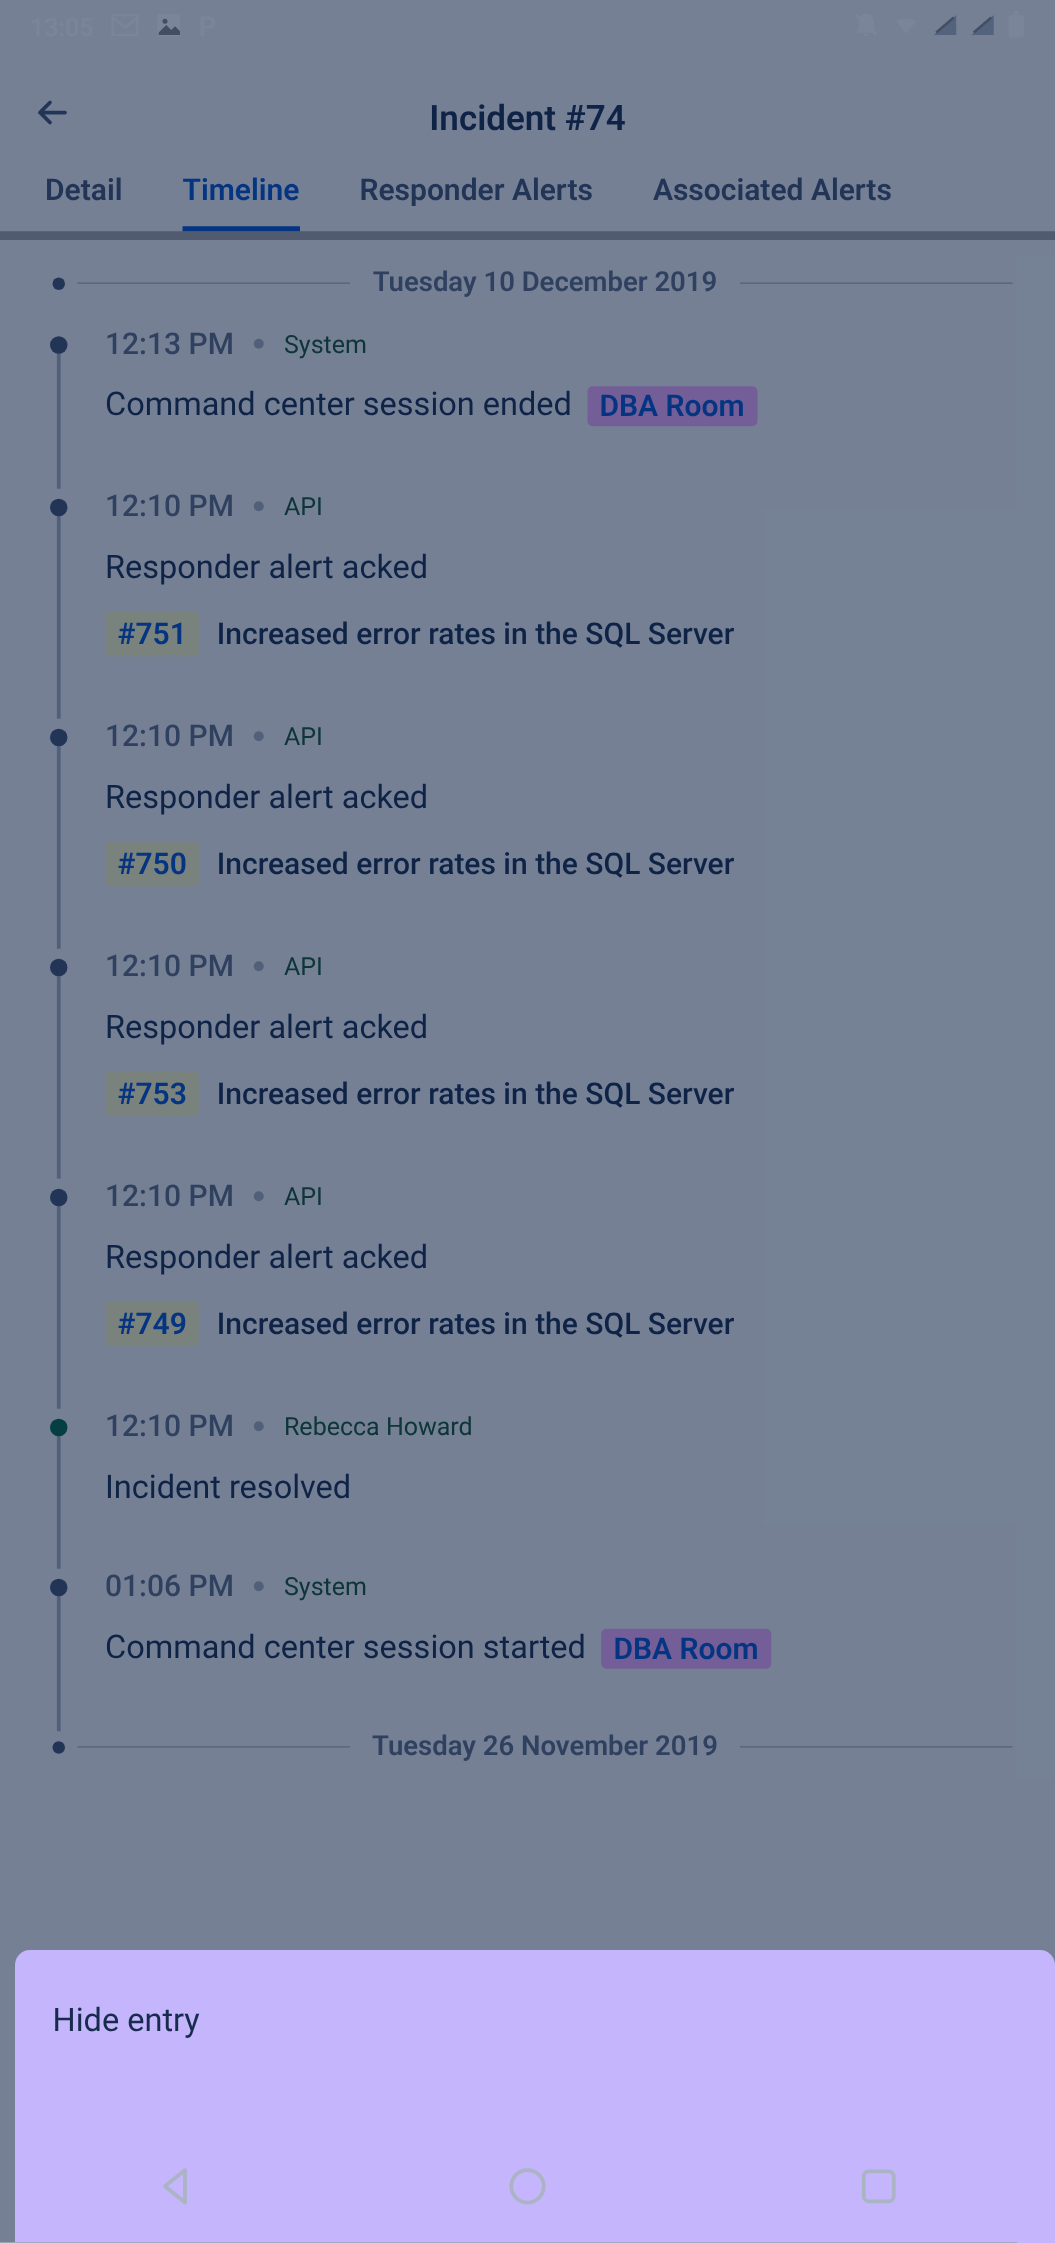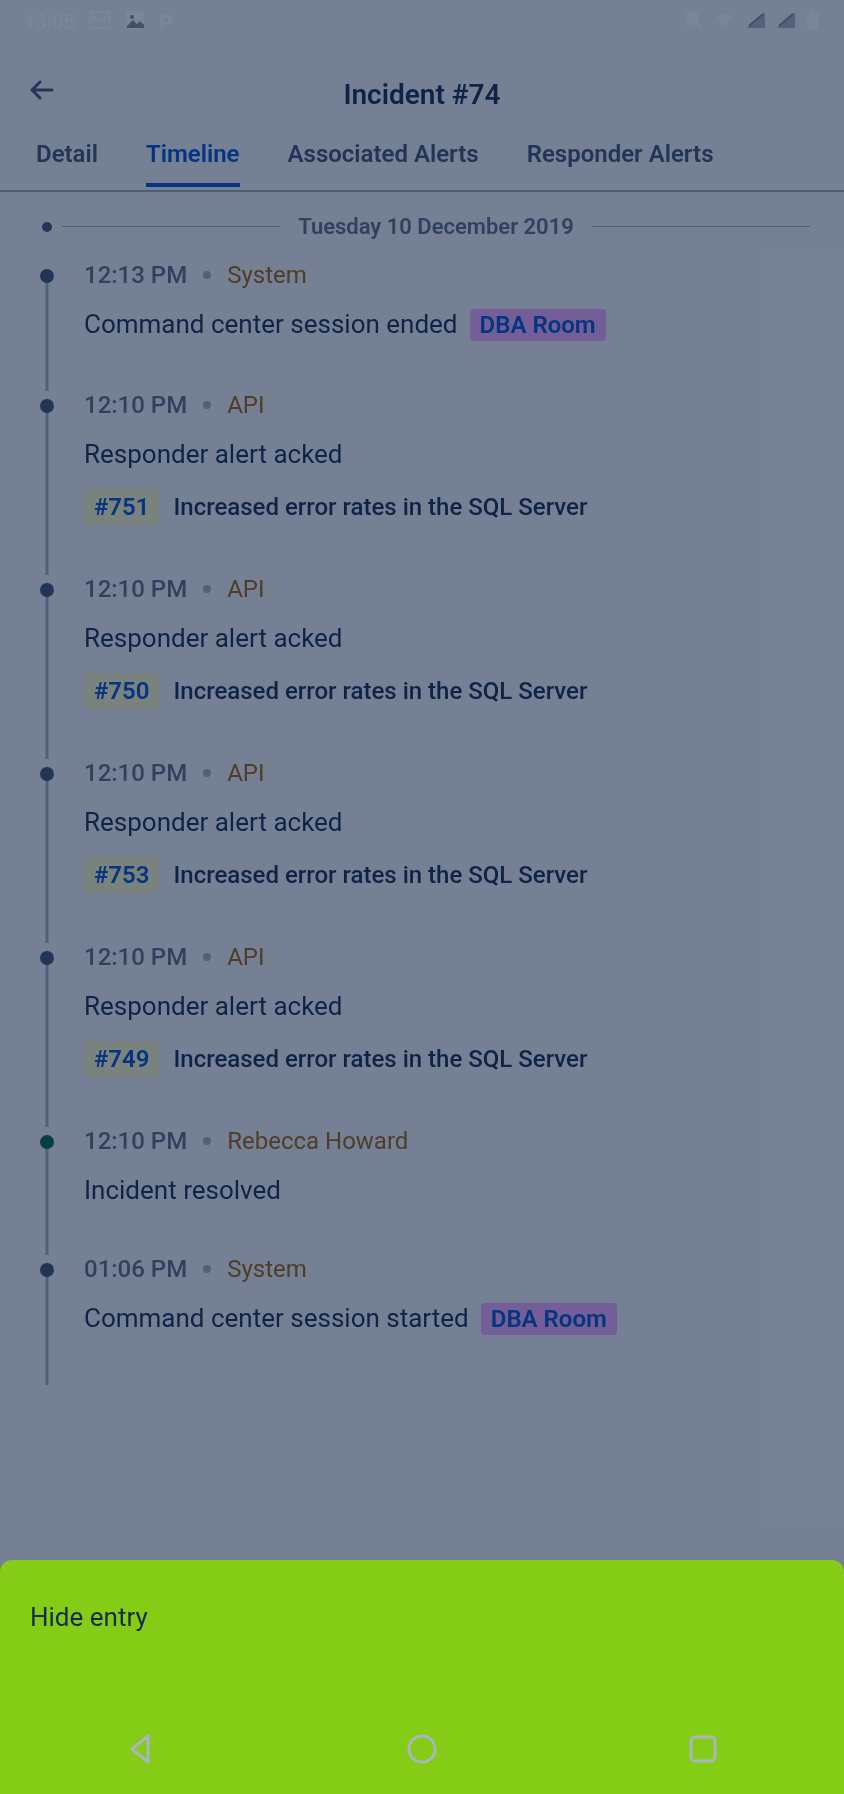--- a/index.html
+++ b/index.html
@@ -53,21 +53,21 @@
       left: 50%;
       transform: translateX(-50%);
       font-size: 28px;
       font-weight: 600;
       color: #172b4d;
     }
     .tabs {
       display: flex;
       gap: 48px;
       padding: 0 36px;
-      border-bottom: 2px solid #a3a3a3;
+      border-bottom: 7px solid #a3a3a3;
       height: 58px;
       align-items: center;
     }
     .tab {
       font-size: 24px;
       font-weight: 600;
       color: #42526e;
       padding-bottom: 16px;
       position: relative;
     }
@@ -161,22 +161,22 @@
       font-weight: 500;
       color: #5e6c84;
     }
     .meta-dot {
       width: 8px;
       height: 8px;
       background: #a5adba;
       border-radius: 50%;
     }
     .item-actor {
-      font-size: 24px;
-      color: #a16207;
+      font-size: 20px;
+      color: #14532d;
     }
     .item-desc {
       font-size: 26px;
       color: #172b4d;
       display: flex;
       flex-wrap: wrap;
       gap: 12px;
       margin-bottom: 20px;
     }
     .item-desc:last-child { margin-bottom: 0; }
@@ -204,24 +204,24 @@
       font-weight: 600;
     }
     .overlay {
       position: absolute;
       inset: 0;
       background: rgba(9, 30, 66, 0.54);
       z-index: 10;
     }
     .bottom-sheet {
       position: absolute;
-      left: 0;
+      left: 12px;
       right: 0;
       bottom: 0;
-      background: #84cc16;
+      background: #c4b5fd;
       z-index: 20;
       border-radius: 12px 12px 0 0;
       padding-bottom: 120px;
     }
     .sheet-item {
       padding: 42px 30px;
       font-size: 26px;
       color: #172b4d;
     }
     .nav-bar {
@@ -301,22 +301,22 @@
     <svg width="36" height="36" viewBox="0 0 36 36">
         <path d="M28 18 L8 18 M8 18 L16 10 M8 18 L16 26" stroke="#42526e" stroke-width="3" fill="none" stroke-linecap="round" stroke-linejoin="round"></path>
       </svg>
   </span>
   <span class="header-title">Incident #74</span>
 </div>
 
 <div class="tabs">
   <div class="tab">Detail</div>
   <div class="tab active">Timeline</div>
+  <div class="tab">Responder Alerts</div>
   <div class="tab">Associated Alerts</div>
-  <div class="tab">Responder Alerts</div>
 </div>
 
 <div class="timeline-container">
   <div class="date-divider">
     <div class="date-line"></div>
     <span class="date-text">Tuesday 10 December 2019</span>
     <div class="date-line-right"></div>
   </div>
 
   <div class="timeline-item">
@@ -414,20 +414,25 @@
       <span class="item-time">01:06 PM</span>
       <span class="meta-dot"></span>
       <span class="item-actor">System</span>
     </div>
     <div class="item-desc">
       <span>Command center session started</span>
       <span class="tag">DBA Room</span>
     </div>
   </div>
 
+  <div class="date-divider">
+    <div class="date-line"></div>
+    <span class="date-text">Tuesday 26 November 2019</span>
+    <div class="date-line-right"></div>
+  </div>
 
 </div>
 
 <div class="overlay"></div>
 
 <div class="bottom-sheet">
   <div class="sheet-item">Hide entry</div>
 </div>
 
 <div class="nav-bar">

